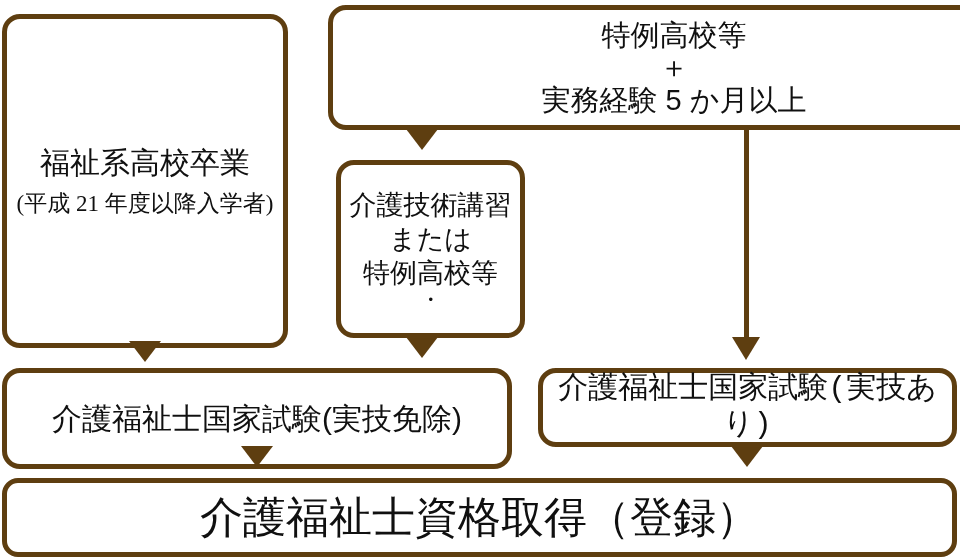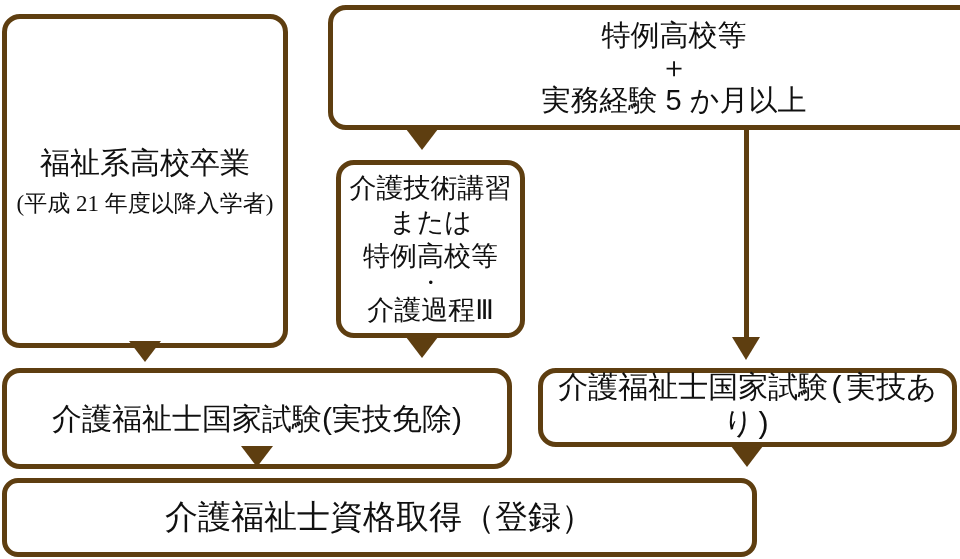--- a/index.html
+++ b/index.html
@@ -38,21 +38,21 @@
   #box-fukushi .l2{ font-size:23px; white-space:nowrap;font-family:Liberation Serif, serif; }
 
   #box-tokurei{ left:328px; top:5px; width:692px; height:125px; font-size:29px; line-height:1.12; }
 
   #box-koshu{ left:328px; top:160px; width:189px; height:178px; font-size:27px; line-height:1.26;margin-left:8px; }
   #box-koshu .dot{ font-size:22px; line-height:0.9; }
 
   #box-exam-menjo{ left:2px; top:368px; width:510px; height:101px; font-size:30px; }
   #box-exam-ari{ left:538px; top:368px; width:419px; height:79px; font-size:30px;font-family:Liberation Mono, monospace; }
 
-  #box-shikaku{ left:2px; top:478px; width:755px; height:79px; font-size:33px; border-radius:16px; }
+  #box-shikaku{ left:2px; top:478px; width:955px; height:79px; font-size:43px; border-radius:16px; }
 
   .arrow-down{
     position:absolute;
     width:0; height:0;
     border-left:16px solid transparent;
     border-right:16px solid transparent;
     border-top:21px solid var(--line);
   }
   #arr-fukushi-exam{ left:129px; top:341px; }
   #arr-tokurei-koshu{ left:406px; top:129px; }
@@ -89,21 +89,20 @@
     <div>特例高校等</div>
     <div>＋</div>
     <div>実務経験 5 か月以上</div>
   </div>
 
   <div class="node" id="box-koshu">
     <div>介護技術講習</div>
     <div>または</div>
     <div>特例高校等</div>
     <div class="dot">・</div>
-    <div>介護過程Ⅲ</div>
   </div>
 
   <div class="node" id="box-exam-menjo">
     <div>介護福祉士国家試験(実技免除)</div>
   </div>
 
   <div class="node" id="box-exam-ari">
     <div>介護福祉士国家試験(実技あり)</div>
   </div>
 

